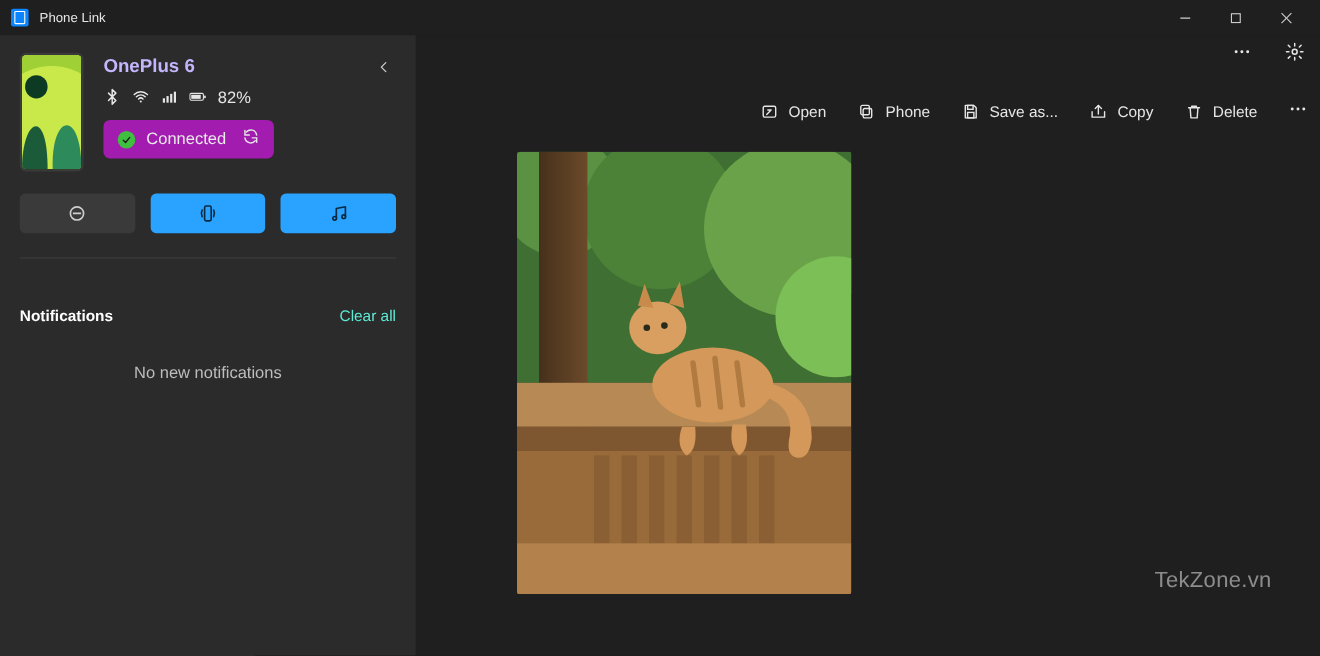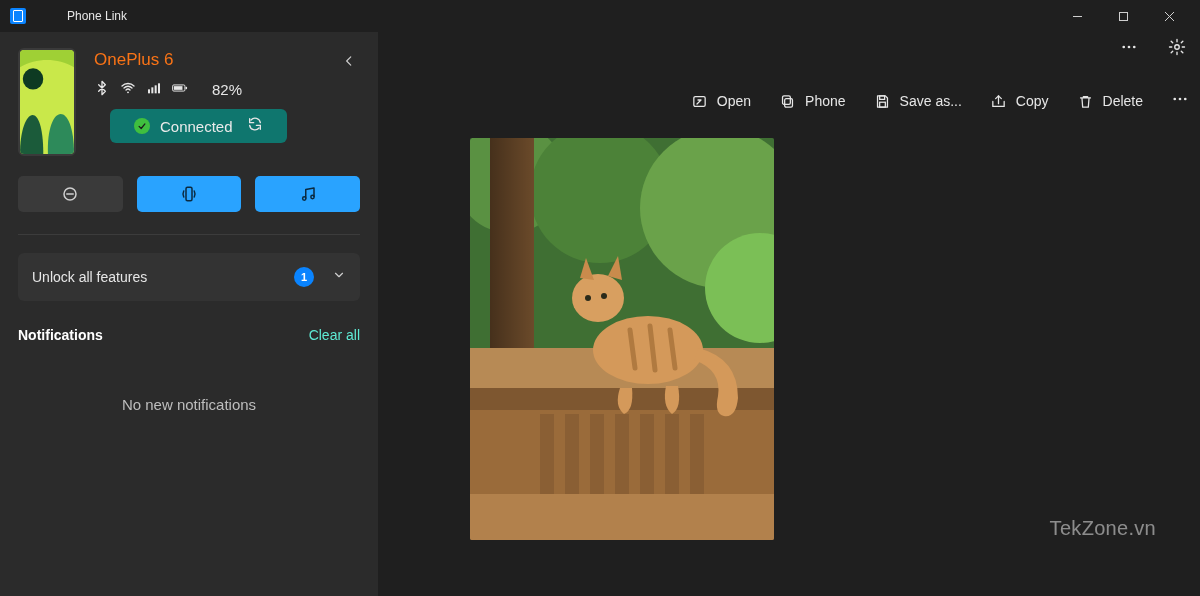--- a/index.html
+++ b/index.html
@@ -11,48 +11,48 @@
 
 .titlebar {
   height: 32px; display: flex; align-items: center; padding: 0 8px 0 10px;
   background: #1f1f1f;
 }
 .titlebar .app-icon {
   width: 16px; height: 16px; background: #0a84ff; border-radius: 2px; margin-right: 10px;
   display: flex; align-items: center; justify-content: center;
 }
 .titlebar .app-icon::after { content:""; width:8px; height:10px; border:1.5px solid #fff; border-radius:1px; }
-.titlebar .title { font-size: 12px; color: #e6e6e6; margin-left: 31px; }
+.titlebar .title { font-size: 12px; color: #e6e6e6; }
 .titlebar .spacer { flex: 1; }
 .winctl { width: 46px; height: 32px; display:flex; align-items:center; justify-content:center; color:#cfcfcf; }
 .winctl svg { width: 11px; height: 11px; }
 
 .main { flex:1; display:flex; min-height:0; }
 
 .sidebar {
   width: 378px; background: #2b2b2b; display:flex; flex-direction:column;
   padding: 16px 18px 10px 18px; position: relative;
 }
 .collapse-chev {
   position:absolute; top: 22px; right: 22px; color:#cfcfcf;
 }
 .device-row { display:flex; gap: 18px; align-items:flex-start; }
 .phone-thumb {
   width: 58px; height: 108px; border-radius: 6px; background:#111;
   border: 2px solid #3a3a3a; overflow:hidden;
 }
 .phone-thumb svg { width:100%; height:100%; display:block; }
 .device-info { display:flex; flex-direction:column; gap: 10px; padding-top:2px; }
-.device-name { font-size: 17px; font-weight: 400; color:#f97316; }
+.device-name { font-size: 17px; font-weight: 700; color:#c4b5fd; }
 .status-icons { display:flex; align-items:center; gap:10px; color:#e6e6e6; font-size:14px; }
 .status-icons svg { width:16px; height:16px; }
-.battery-pct { font-size: 15px; margin-left: 14px; }
+.battery-pct { font-size: 15px; }
 .conn-pill {
   display:inline-flex; align-items:center; gap:10px;
-  background:#0f766e; border-radius:6px; padding:7px 24px; width:fit-content;margin-left:16px;
+  background:#a21caf; border-radius:6px; padding:7px 13px; width:fit-content;
 }
 .conn-pill .dot {
   width:16px; height:16px; border-radius:50%; background:#3fbf3f;
   display:flex; align-items:center; justify-content:center;
 }
 .conn-pill .dot svg { width:10px; height:10px; }
 .conn-pill .lbl { font-size:15px; color:#eaeaea; }
 .conn-pill .refresh svg { width:16px; height:16px; margin-left:4px; }
 
 .trio { display:flex; gap:14px; margin-top:20px; }
@@ -72,21 +72,21 @@
 .unlock .right { display:flex; align-items:center; gap:18px; }
 .badge {
   width:20px; height:20px; border-radius:50%; background:#0a84ff; color:#fff;
   font-size:11px; font-weight:600; display:flex; align-items:center; justify-content:center;
 }
 .chev-down svg { width:14px; height:14px; color:#cfcfcf; }
 
 .notif-head { display:flex; align-items:baseline; justify-content:space-between; margin-top:26px; }
 .notif-head h2 { font-size:14px; font-weight:600; color:#fff; }
 .clear-all { font-size:14px; color:#5eead4; }
-.empty-notif { text-align:center; color:#bdbdbd; font-size:15px; margin-top:53px; }
+.empty-notif { text-align:center; color:#bdbdbd; font-size:15px; margin-top:36px; }
 
 .content {
   flex:1; background:#1f1f1f; display:flex; flex-direction:column; position:relative;
 }
 .topstrip { height:40px; }
 .toolbar {
   height:58px; display:flex; align-items:center; justify-content:flex-end;
   gap:28px; padding-right:11px;
 }
 .tool { display:flex; align-items:center; gap:9px; color:#e6e6e6; font-size:14px; }
@@ -216,31 +216,20 @@
         <svg viewBox="0 0 24 24">
             <path d="M9 18V6l11-2v12" fill="none" stroke="currentColor" stroke-width="2" stroke-linejoin="round"></path>
             <circle cx="7" cy="18" r="2.2" fill="none" stroke="currentColor" stroke-width="2"></circle>
             <circle cx="18" cy="16" r="2.2" fill="none" stroke="currentColor" stroke-width="2"></circle>
           </svg>
       </div>
     </div>
 
     <div class="divider"></div>
 
-    <div class="unlock">
-      <span class="lbl">Unlock all features</span>
-      <span class="right">
-        <span class="badge">1</span>
-        <span class="chev-down">
-          <svg viewBox="0 0 24 24">
-              <polyline points="6 9 12 15 18 9" fill="none" stroke="currentColor" stroke-width="2" stroke-linecap="round" stroke-linejoin="round"></polyline>
-            </svg>
-        </span>
-      </span>
-    </div>
 
     <div class="notif-head">
       <h2>Notifications</h2>
       <span class="clear-all">Clear all</span>
     </div>
     <div class="empty-notif">No new notifications</div>
   </aside>
 
   <section class="content">
     <div class="topstrip"></div>

